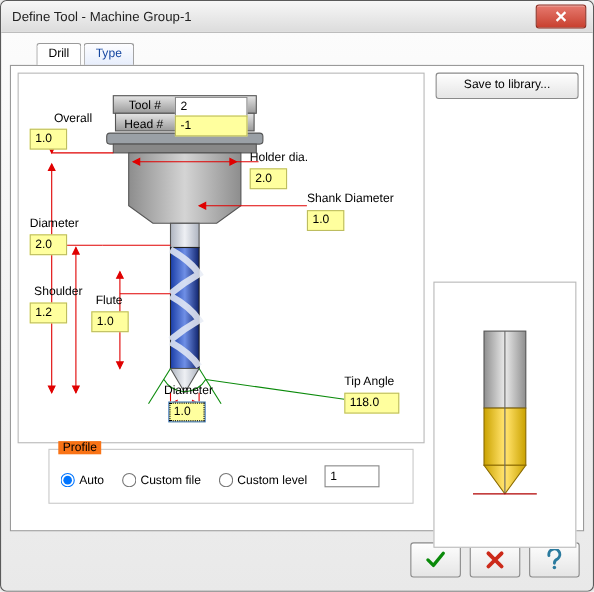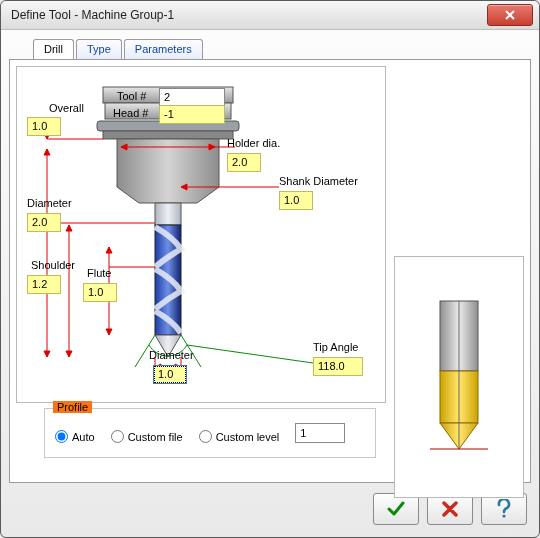--- a/index.html
+++ b/index.html
@@ -44,21 +44,20 @@
         <path d="M2 1 L10 9 M10 1 L2 9" stroke="#fff" stroke-width="2" fill="none"></path>
       </svg>
     </div>
   </div>
 
   <div class="client">
 
     <div class="tabstrip">
       <div class="tab active">Drill</div>
       <div class="tab">Type</div>
-      <div class="tab">Parameters</div>
     </div>
 
     <div class="panel">
 
       <div class="left-area">
 
         <div class="drill-canvas">
 
           <svg width="368" height="333" viewBox="0 0 368 333">
 
@@ -193,20 +192,21 @@
               <input type="radio" name="profile" style="">
               <span>Custom level</span>
             </label>
             <input class="level-field" value="1" style="">
           </div>
         </div>
 
       </div>
 
       <div class="right-area">
+        <div class="btn">Save to library...</div>
 
         <div class="preview">
           <svg width="70" height="160" viewBox="0 0 70 160">
             <defs>
               <linearGradient id="pvSteel" x1="0" y1="0" x2="1" y2="0">
                 <stop offset="0" stop-color="#8f8f8f"></stop>
                   <stop offset=".5" stop-color="#eaeaea"></stop>
                   <stop offset="1" stop-color="#8f8f8f"></stop>
               </linearGradient>
               <linearGradient id="pvGold" x1="0" y1="0" x2="1" y2="0">

